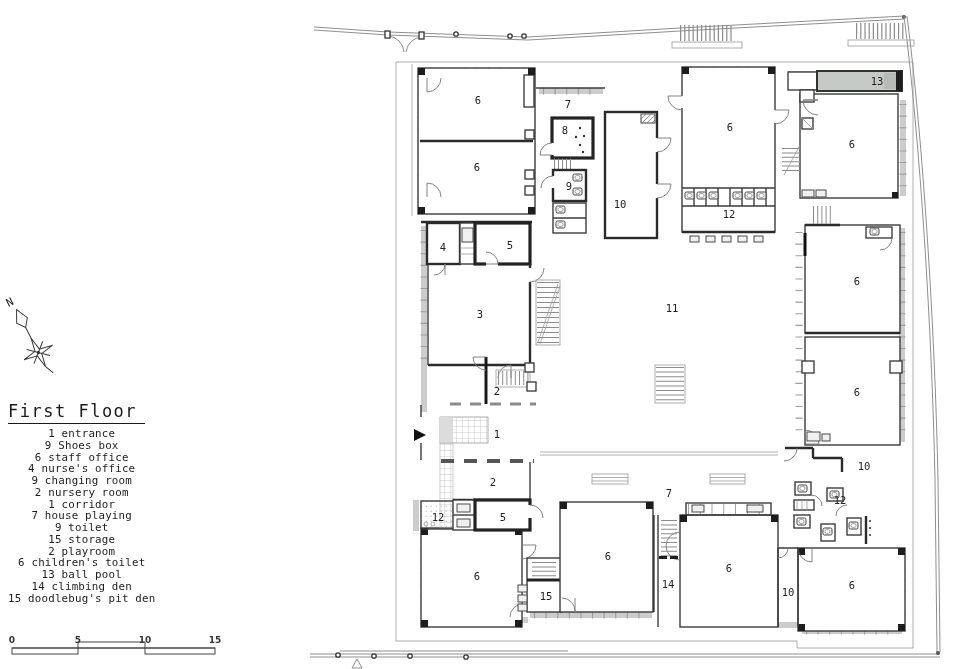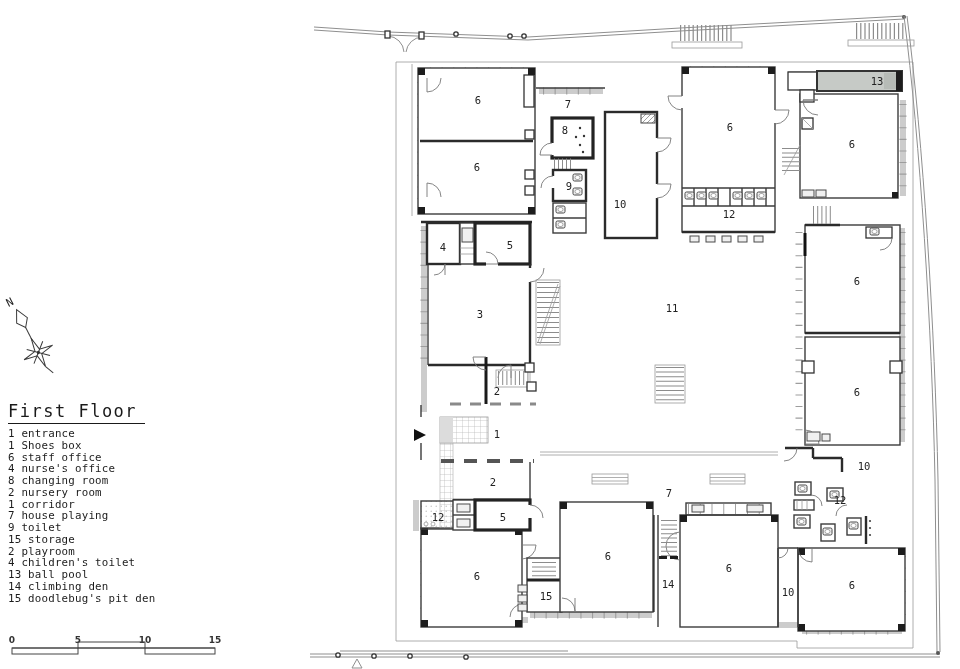--- a/index.html
+++ b/index.html
@@ -3,21 +3,21 @@
 <meta charset="utf-8">
 <style>
   html,body{margin:0;padding:0;}
   body{width:960px;height:669px;position:relative;background:#ffffff;overflow:hidden;
        font-family:"DejaVu Sans Mono", monospace;}
   .panel{position:absolute;left:0;top:0;width:300px;height:669px;}
   .compass{position:absolute;left:4px;top:288px;}
   .title{position:absolute;left:8px;top:401px;font-size:17px;letter-spacing:1.5px;
          color:#1a1a1a;font-weight:normal;margin:0;border-bottom:1.3px solid #1a1a1a;
          padding:0 8px 2px 0;display:inline-block;text-align:right;}
-  .legend{position:absolute;left:8px;top:428px;margin:0;padding:0;list-style:none;}
+  .legend{position:absolute;left:8px;top:428px;margin:0;padding:0;list-style:none;text-align:center;}
   .legend li{font-size:10.8px;line-height:11.75px;color:#1c1c1c;letter-spacing:0.2px;white-space:nowrap;}
   .scalebar{position:absolute;left:8px;top:634px;}
   .scalebar text{font:600 9px "DejaVu Sans", sans-serif;fill:#333;text-anchor:middle;}
   .plan-wrap{position:absolute;left:300px;top:0;width:660px;height:669px;}
   
   .w1{stroke:#3c3c3c;stroke-width:1.4;fill:none;}
   .w2{stroke:#2b2b2b;stroke-width:2.4;fill:none;}
   .w3{stroke:#232323;stroke-width:3.2;fill:none;}
   .wf{fill:#ffffff;}
   .band{stroke:#cccccc;stroke-width:6;fill:none;}
@@ -49,31 +49,31 @@
       <path d="M19,58 L37,74 M37,58 L19,74"></path>
       <circle cx="28" cy="66" r="1.6" fill="#333" stroke="none"></circle>
       <path d="M28,82 L32,91"></path>
     </g>
   </svg>
 
   <h1 class="title">First Floor</h1>
 
   <ol class="legend">
     <li>1 entrance</li>
-    <li>1 Shoes box</li>
+    <li>9 Shoes box</li>
     <li>6 staff office</li>
     <li>4 nurse's office</li>
-    <li>8 changing room</li>
+    <li>9 changing room</li>
     <li>2 nursery room</li>
     <li>1 corridor</li>
     <li>7 house playing</li>
     <li>9 toilet</li>
     <li>15 storage</li>
     <li>2 playroom</li>
-    <li>4 children's toilet</li>
+    <li>6 children's toilet</li>
     <li>13 ball pool</li>
     <li>14 climbing den</li>
     <li>15 doodlebug's pit den</li>
   </ol>
 
   <svg class="scalebar" width="230" height="28" viewBox="0 0 230 28">
     <text x="4" y="9">0</text>
     <text x="70" y="9">5</text>
     <text x="137" y="9">10</text>
     <text x="207" y="9">15</text>

